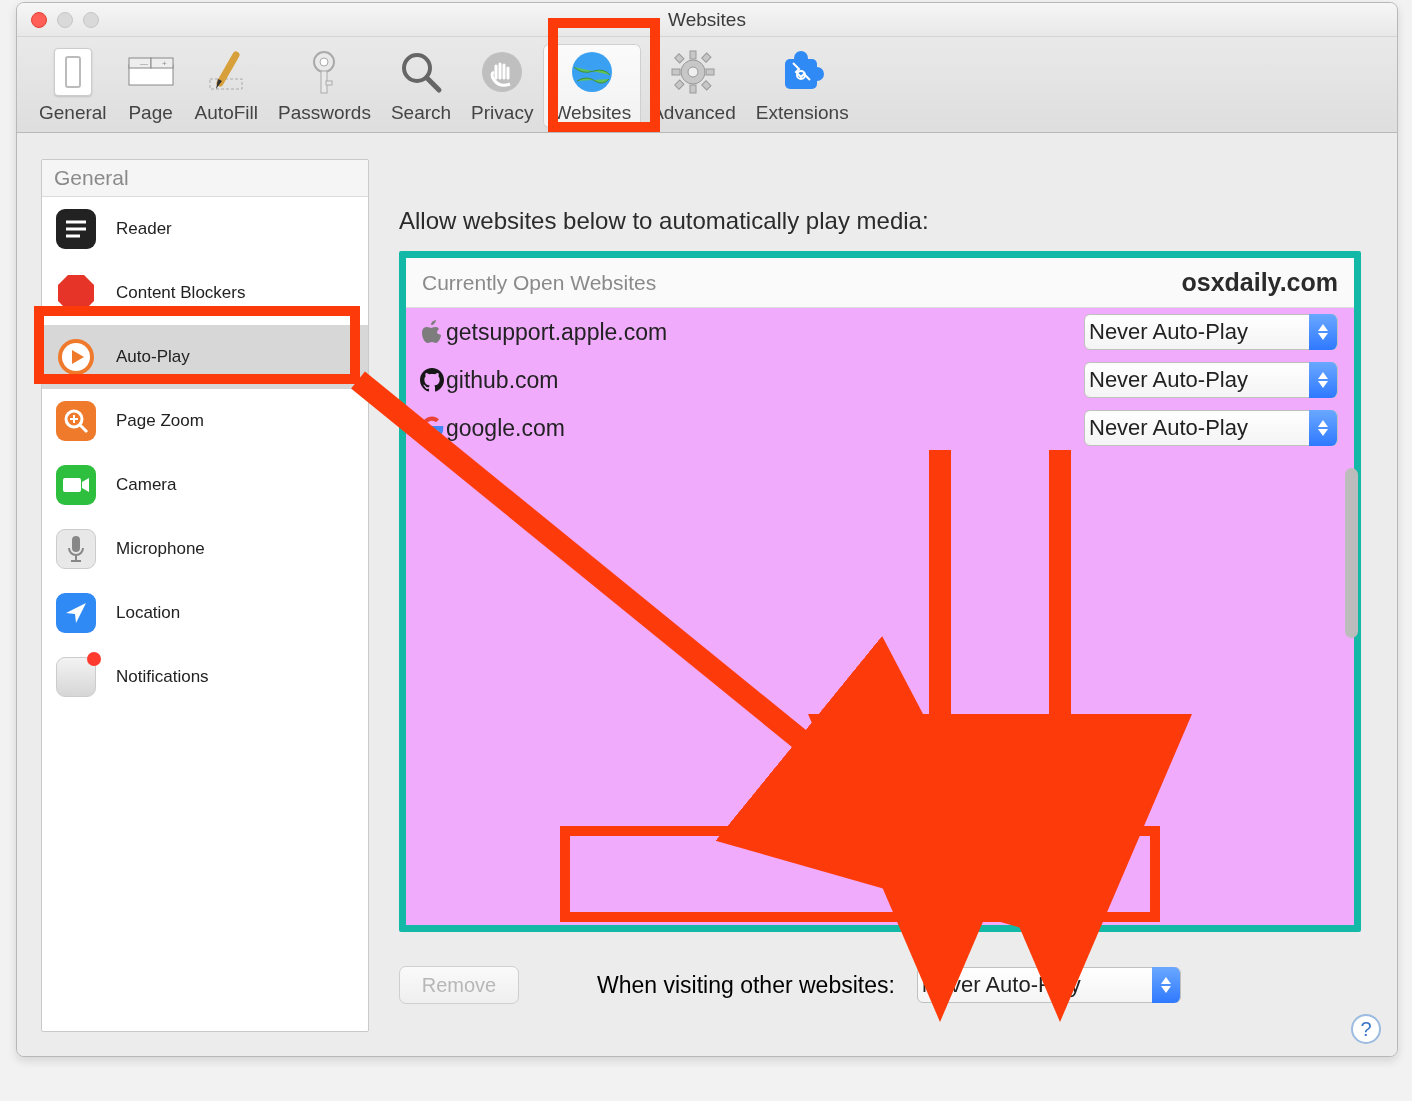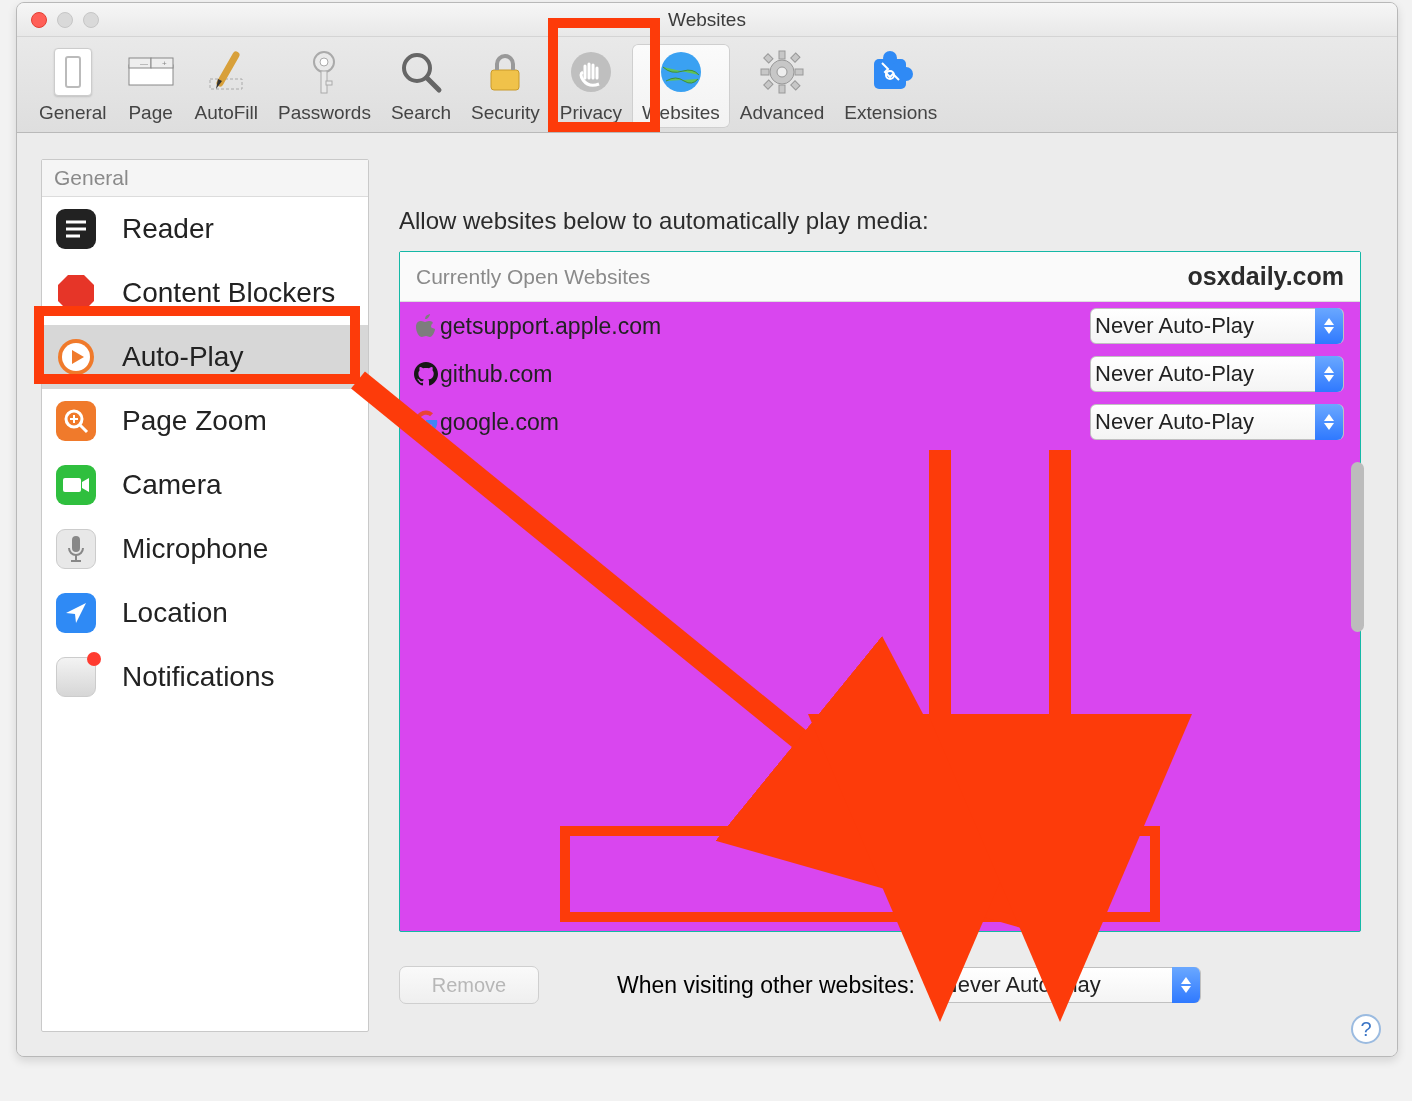--- a/index.html
+++ b/index.html
@@ -59,34 +59,34 @@
     width: 328px; background: #ffffff;
     border: 1px solid #c9c9c9; border-radius: 2px;
     display: flex; flex-direction: column;
   }
   .side-head {
     font-size: 21px; color: #8a8a8a; padding: 6px 12px 6px 12px;
     border-bottom: 1px solid #dcdcdc;
     background: #f5f5f5;
   }
   .side-item {
-    display: flex; align-items: center; gap: 26px;
-    padding: 12px 14px; font-size: 28px; color: #222;
+    display: flex; align-items: center; gap: 20px;
+    padding: 12px 14px; font-size: 17px; color: #222;
   }
   .side-item.selected { background: #d7d7d7; }
   .side-icon {
     width: 40px; height: 40px; border-radius: 9px; display: flex; align-items: center; justify-content: center;
   }
   .main {
     flex: 1; position: relative; margin-top: 44px;
   }
   .main-title { font-size: 24px; color: #2b2b2b; margin: 4px 0 18px 0; }
   .list-panel {
     position: absolute; left: 0; top: 48px; right: 12px; bottom: 100px;
-    background: #d946ef; border: 1px solid #14b8a6; border-radius: 2px;
+    background: #f0abfc; border: 7px solid #14b8a6; border-radius: 2px;
   }
   .list-head {
     display: flex; justify-content: space-between; align-items: center;
     padding: 10px 16px; color: #8a8a8a; font-size: 21px;
     border-bottom: 1px solid #ddd; background: #fafafa;
   }
   .site-row {
     display: flex; align-items: center; justify-content: space-between;
     padding: 6px 16px 6px 12px;
   }
@@ -108,21 +108,21 @@
   .dd-arrows svg{ display:block; }
   .scrollbar {
     position: absolute; right: -4px; top: 210px; width: 13px; height: 170px;
     background: #bcbcbc; border-radius: 7px;
   }
   .bottom-row {
     position: absolute; left: 0; right: 12px; bottom: 28px;
     display: flex; align-items: center; gap: 22px;
   }
   .remove-btn {
-    width: 140px; height: 38px;
+    width: 120px; height: 38px;
     background: linear-gradient(#fafafa,#efefef);
     border: 1px solid #cfcfcf; border-radius: 7px;
     color: #b7b7b7; font-size: 20px;
   }
   .bottom-label { font-size: 23px; color: #000000; margin-left: 56px; }
   .bottom-dd { width: 264px; }
   .help {
     position: absolute; right: 16px; bottom: 12px;
     width: 30px; height: 30px; border-radius: 50%;
     border: 2px solid #9bbbe0; color: #3a74c5; font-size: 20px;
@@ -186,29 +186,20 @@
       <span>Passwords</span>
     </div>
     <div class="tool">
       <div class="tool-icon">
           <svg width="44" height="44">
             <circle cx="18" cy="18" r="13" fill="none" stroke="#666" stroke-width="4"></circle>
             <line x1="28" y1="28" x2="40" y2="40" stroke="#666" stroke-width="5" stroke-linecap="round"></line>
           </svg>
         </div>
       <span>Search</span>
-    </div>
-    <div class="tool">
-      <div class="tool-icon">
-          <svg width="40" height="44">
-            <rect x="6" y="20" width="28" height="20" rx="3" fill="#f0c24a" stroke="#c99a2a"></rect>
-            <path d="M12 20 v-6 a8 8 0 0 1 16 0 v6" fill="none" stroke="#999" stroke-width="4"></path>
-          </svg>
-        </div>
-      <span>Security</span>
     </div>
     <div class="tool">
       <div class="tool-icon">
           <svg width="44" height="44">
             <circle cx="22" cy="22" r="20" fill="#bfbfbf"></circle>
             <path d="M16 28 v-12 m4 12 v-14 m4 14 v-13 m4 13 v-10" stroke="#fff" stroke-width="3" stroke-linecap="round"></path>
             <path d="M14 22 q-4 2 0 8 q6 8 16 4" fill="none" stroke="#fff" stroke-width="3"></path>
           </svg>
         </div>
       <span>Privacy</span>

